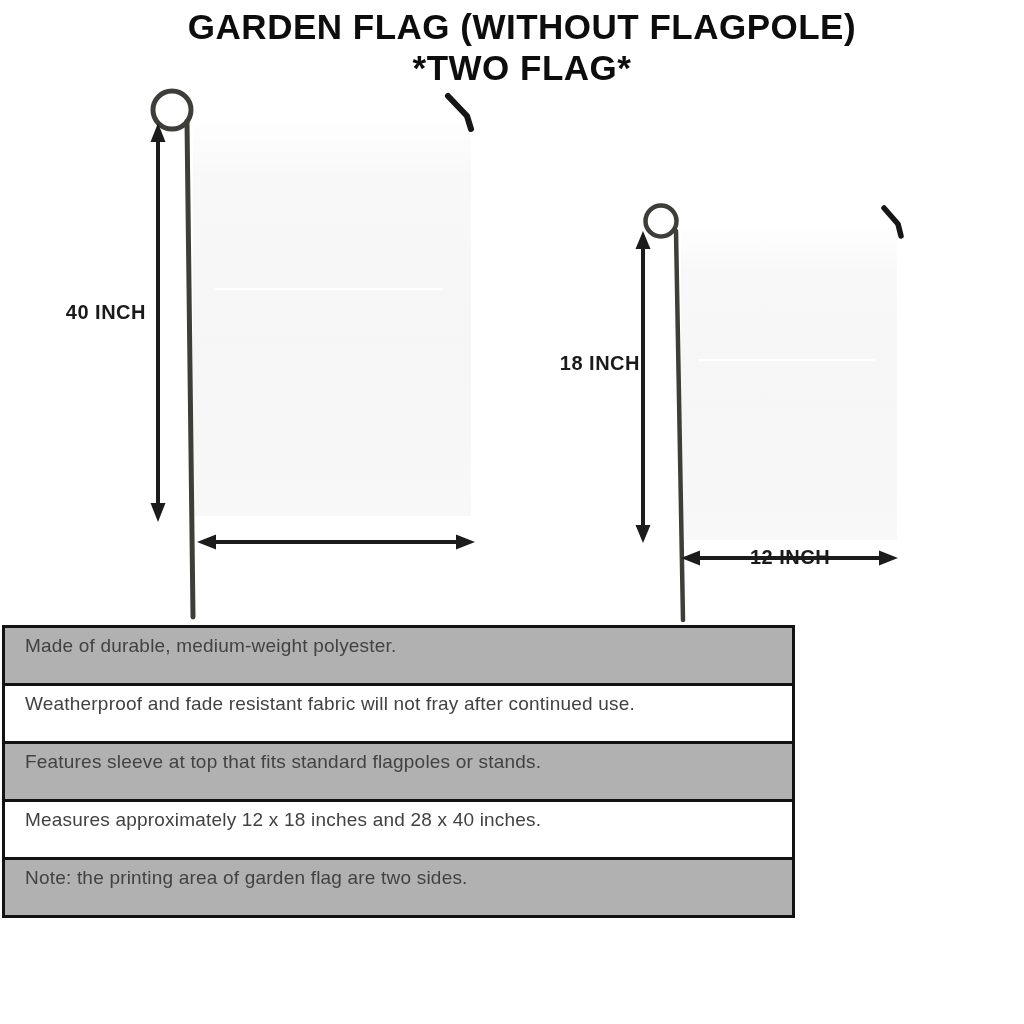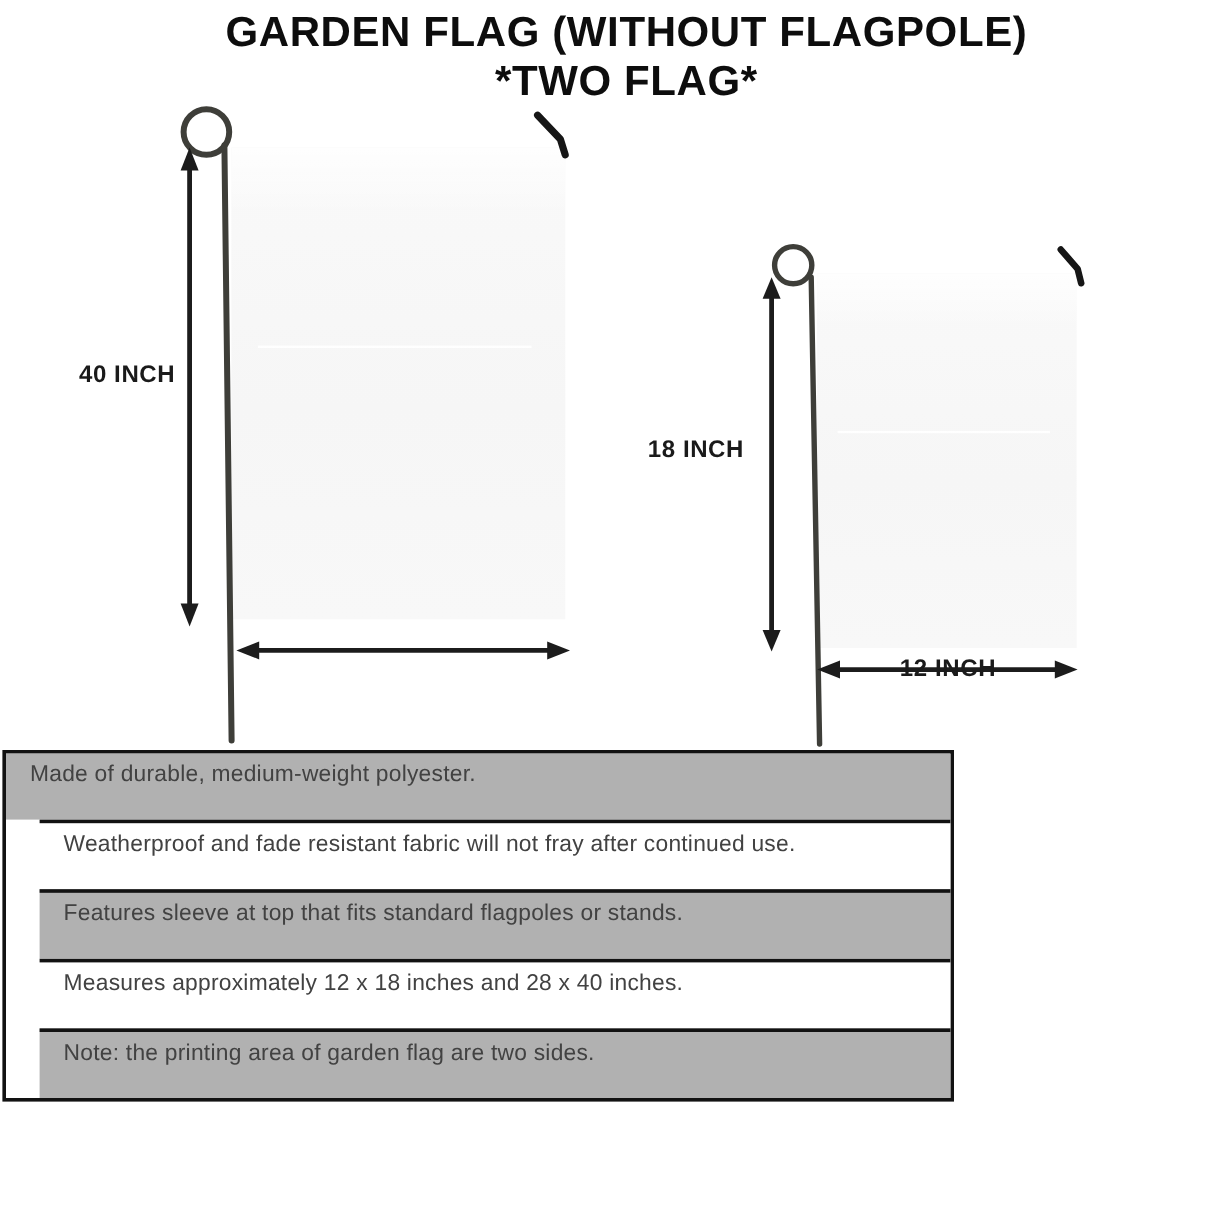--- a/index.html
+++ b/index.html
@@ -39,34 +39,34 @@
   .flag-large { left: 193px; top: 123px; width: 278px; height: 393px; }
   .flag-small { left: 681px; top: 228px; width: 216px; height: 312px; }
 
   
   .dim-label {
     position: absolute; font-size: 20px; font-weight: 700; color: #1a1a1a;
     letter-spacing: 0.5px; white-space: nowrap;
   }
   .lbl-h-large { left: 40px;  top: 301px; width: 106px; text-align: right; }
   .lbl-w-large { left: 236px; top: 547px; width: 200px; text-align: center; }
-  .lbl-h-small { left: 512px; top: 352px; width: 108px; text-align: right; margin-top: 12px; }
+  .lbl-h-small { left: 532px; top: 352px; width: 108px; text-align: right; }
   .lbl-w-small { left: 690px; top: 546px; width: 200px; text-align: center; }
 
   .diagram-svg { position: absolute; left: 0; top: 0; width: 1024px; height: 1024px; pointer-events: none; }
 
   
   .feature-table {
     position: absolute; left: 2px; top: 625px; width: 793px; height: 293px;
     border: 3px solid var(--border);
     display: flex; flex-direction: column;
     background: var(--row-white);
   }
   .feature-row { flex: 1 1 0; padding: 7px 12px 0 20px; }
-  .feature-row + .feature-row { border-top: 3px solid var(--border); margin-left: 28px; }
+  .feature-row + .feature-row { border-top: 3px solid var(--border); }
   .feature-row.gray { background: var(--row-gray); }
   .feature-row.white { background: var(--row-white); }
   .feature-text { font-size: 19px; color: var(--table-text); letter-spacing: 0.2px; }
 </style>
 </head>
 <body>
 
 <div class="stage">
 
   <div class="title-block">

